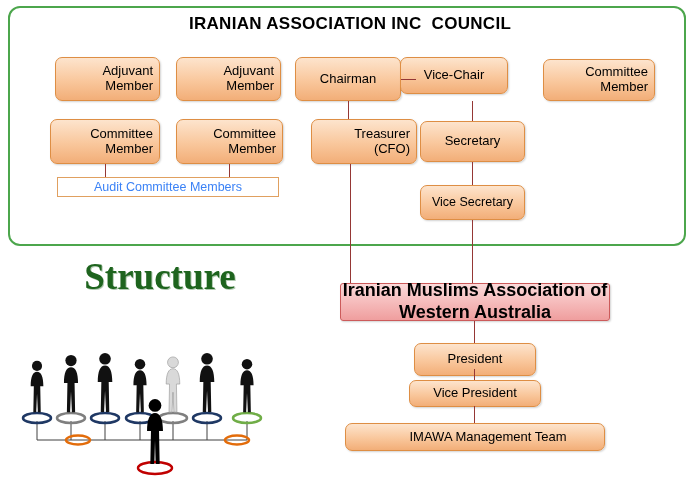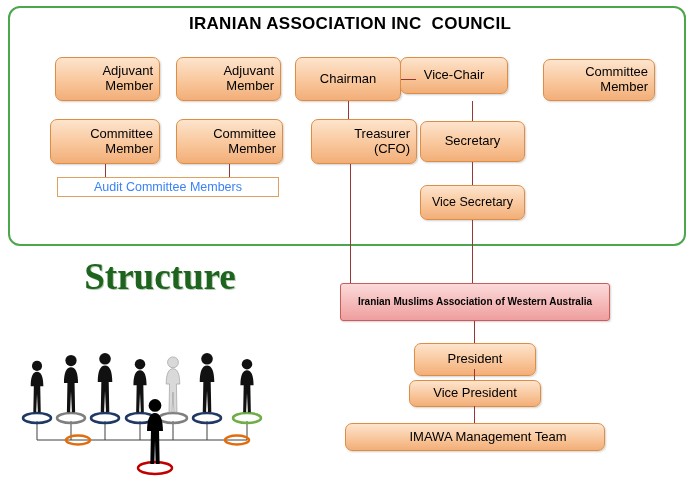--- a/index.html
+++ b/index.html
@@ -58,21 +58,21 @@
     text-shadow:1px 1px 0 rgba(30,100,30,0.35);
   }
 
   
   .imawa-org {
     position:absolute; left:340px; top:283px; width:270px; height:38px;
     box-sizing:border-box;
     background:linear-gradient(180deg,#FBDADA 0%,#F5B9B9 55%,#EF9E9E 100%);
     border:1px solid #CC5B5B; border-radius:3px;
     display:flex; align-items:center; justify-content:center; text-align:center;
-    font-size:10px; font-weight:bold; line-height:1.2; color:#000;
+    font-size:18px; font-weight:bold; line-height:1.2; color:#000;
     box-shadow:1px 1px 2px rgba(0,0,0,0.18);
   }
   .n-pres { left:414px; top:343px; width:122px; height:33px; }
   .n-vpres{ left:409px; top:380px; width:132px; height:27px; }
   .n-team { left:345px; top:423px; width:260px; height:28px;padding-left:32px; }
 
   .people-svg { position:absolute; left:5px; top:348px; width:305px; height:150px; }
 </style>
 </head>
 <body>

